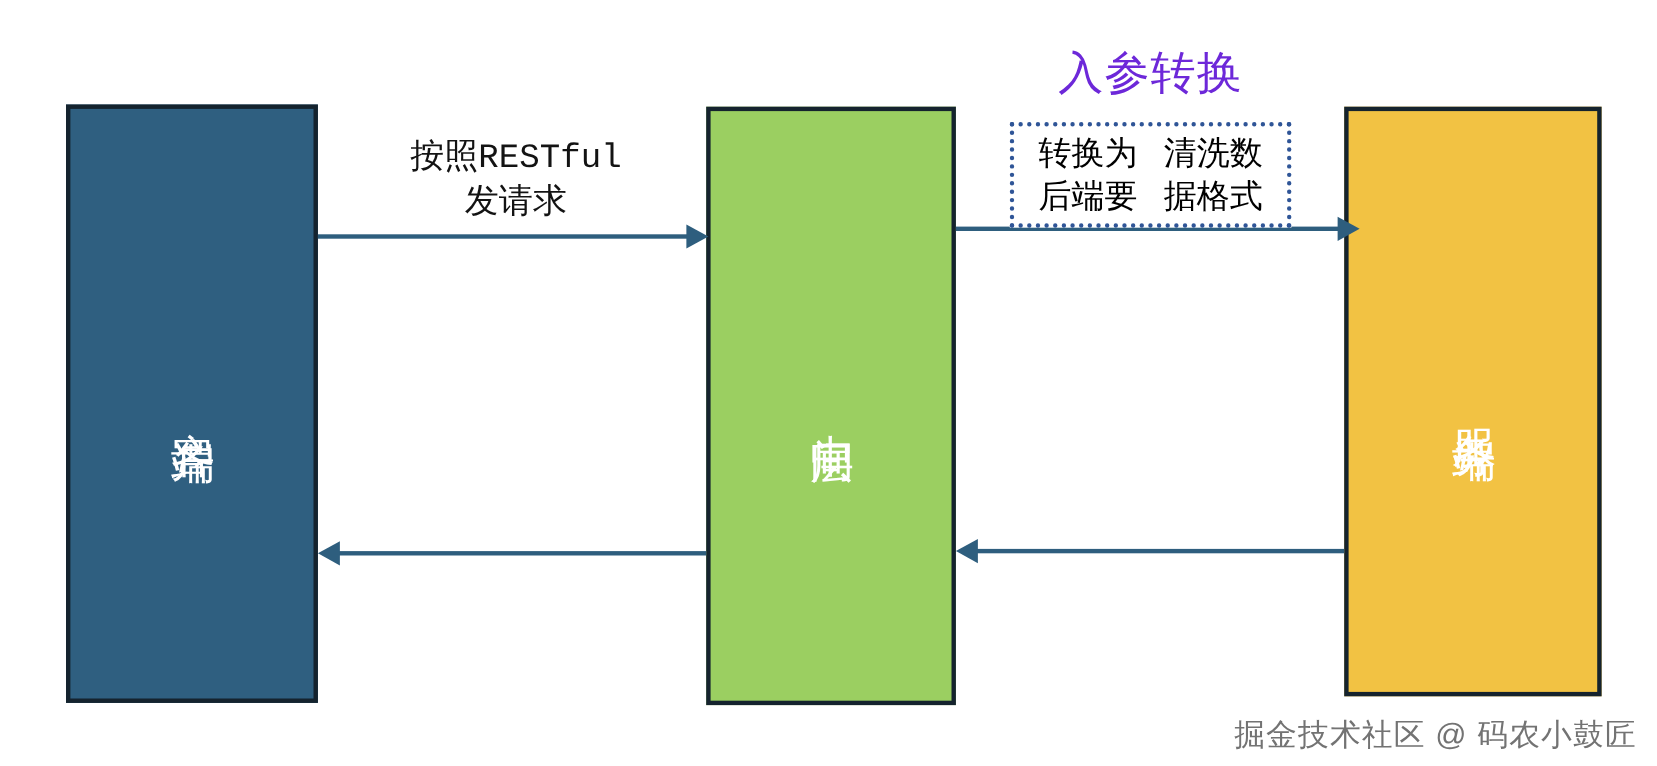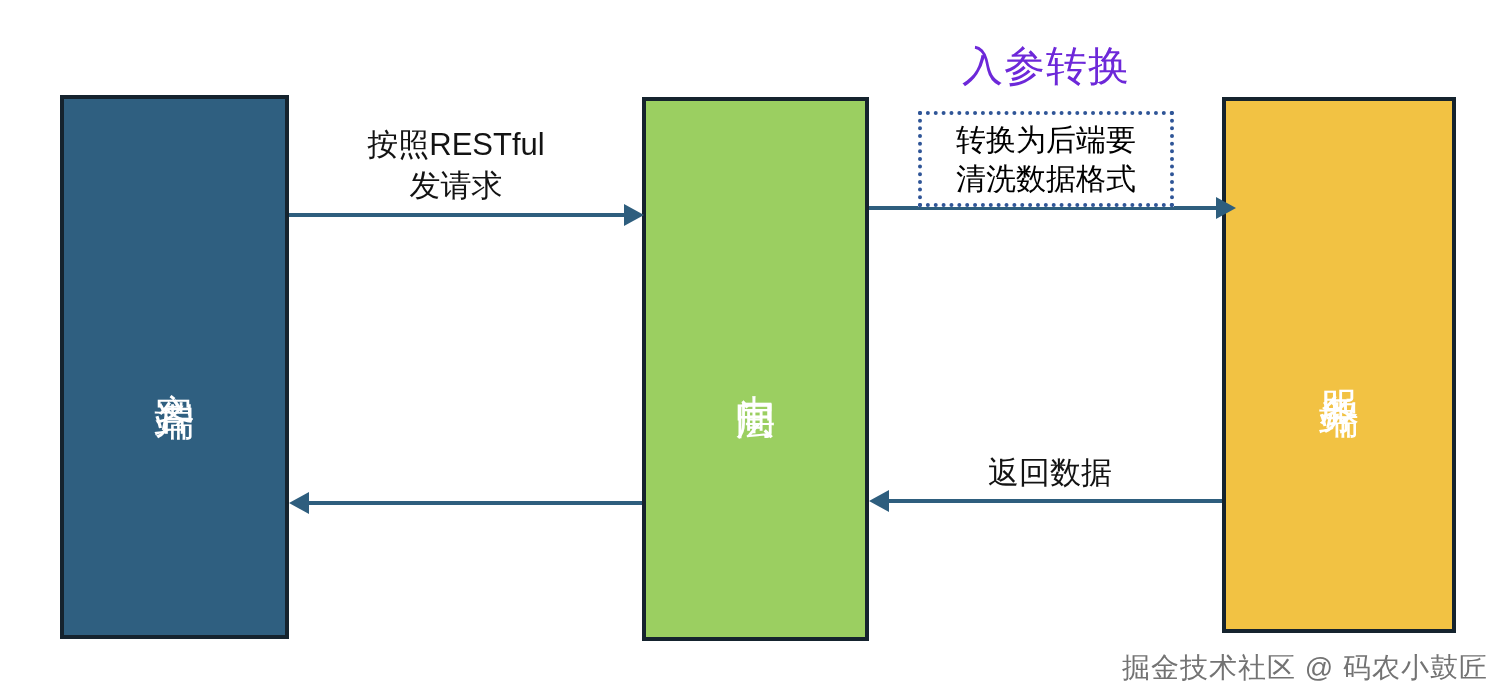--- a/index.html
+++ b/index.html
@@ -84,42 +84,42 @@
   #arrow4-line { left: 308px; top: 501px; width: 334px; }
   #arrow4-head { left: 289px; top: 492px; }
 
   
   .dotted-box {
     position: absolute;
     border: 4px dotted #2F5597;
     background: #ffffff;
     box-sizing: border-box;
     display: flex;
-    flex-direction: column;
+    flex-direction: row;
     align-items: center;
     justify-content: center;
     color: #000000;
     font-size: 30px;
     line-height: 1.30;
     text-align: center;
     padding: 4px 10px;
   }
   #callout-in  { left: 918px; top: 111px; width: 256px; height: 96px; }
   #callout-out { left: 334px; top: 389px; width: 258px; height: 100px; }
 
   
   .plain-label {
     position: absolute;
     color: #131313;
     font-size: 31px;
     line-height: 1.33;
     text-align: center;
     white-space: pre;
   }
-  #label-request { left: 336px; top: 124px; width: 240px; }
+  #label-request { left: 349px; top: 124px; width: 240px; font-family: Liberation Mono, monospace; }
   #label-return  { left: 950px; top: 452px; width: 200px; }
 
   
   .blue-label {
     position: absolute;
     color: #6d28d9;
     font-size: 41px;
     letter-spacing: 1px;
     white-space: nowrap;
   }
@@ -161,21 +161,20 @@
   <div class="arrow-head right" id="arrow2-head"></div>
 
   <div class="arrow-line" id="arrow3-line"></div>
   <div class="arrow-head left" id="arrow3-head"></div>
 
   <div class="arrow-line" id="arrow4-line"></div>
   <div class="arrow-head left" id="arrow4-head"></div>
 
   <div class="plain-label" id="label-request">按照RESTful
 发请求</div>
-  <div class="plain-label" id="label-return">返回数据</div>
 
   <div class="blue-label" id="label-in-convert">入参转换</div>
 
   <div class="dotted-box" id="callout-in">
     <span>转换为后端要</span>
     <span>清洗数据格式</span>
   </div>
 
 
   <div id="watermark">掘金技术社区 @ 码农小鼓匠</div>

